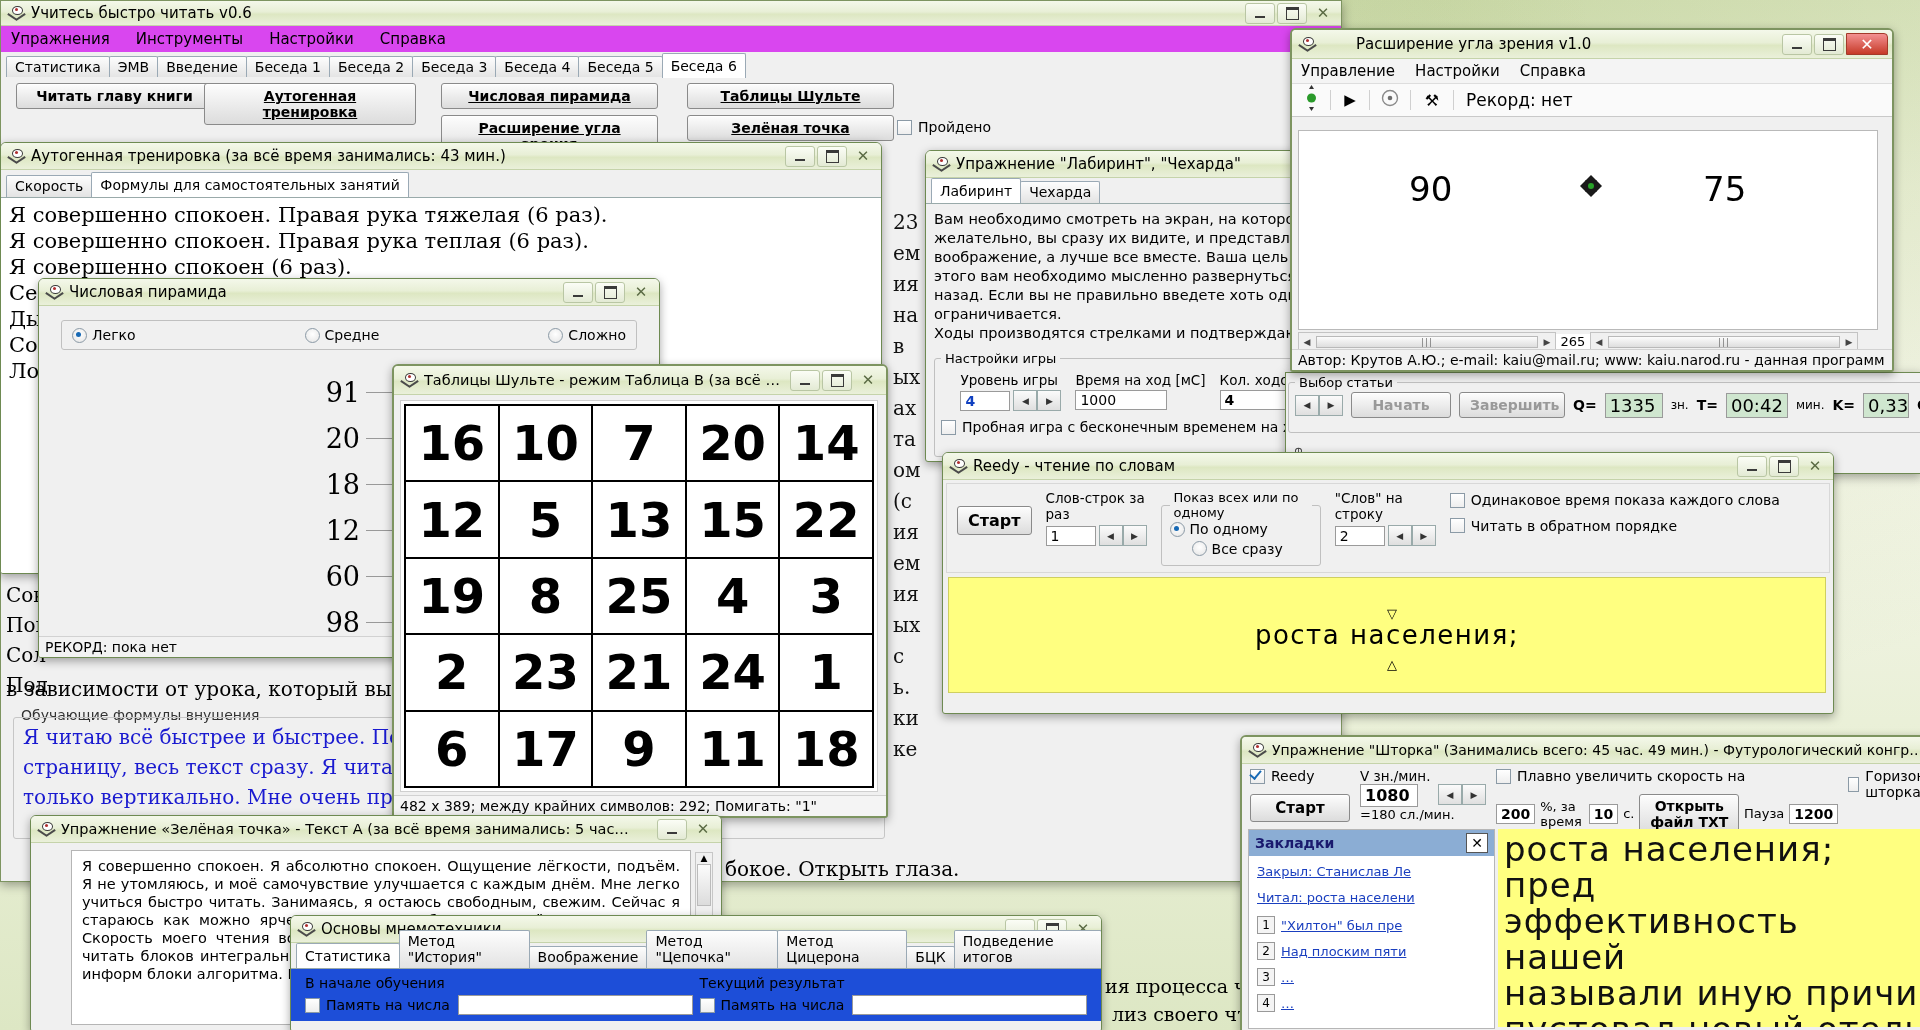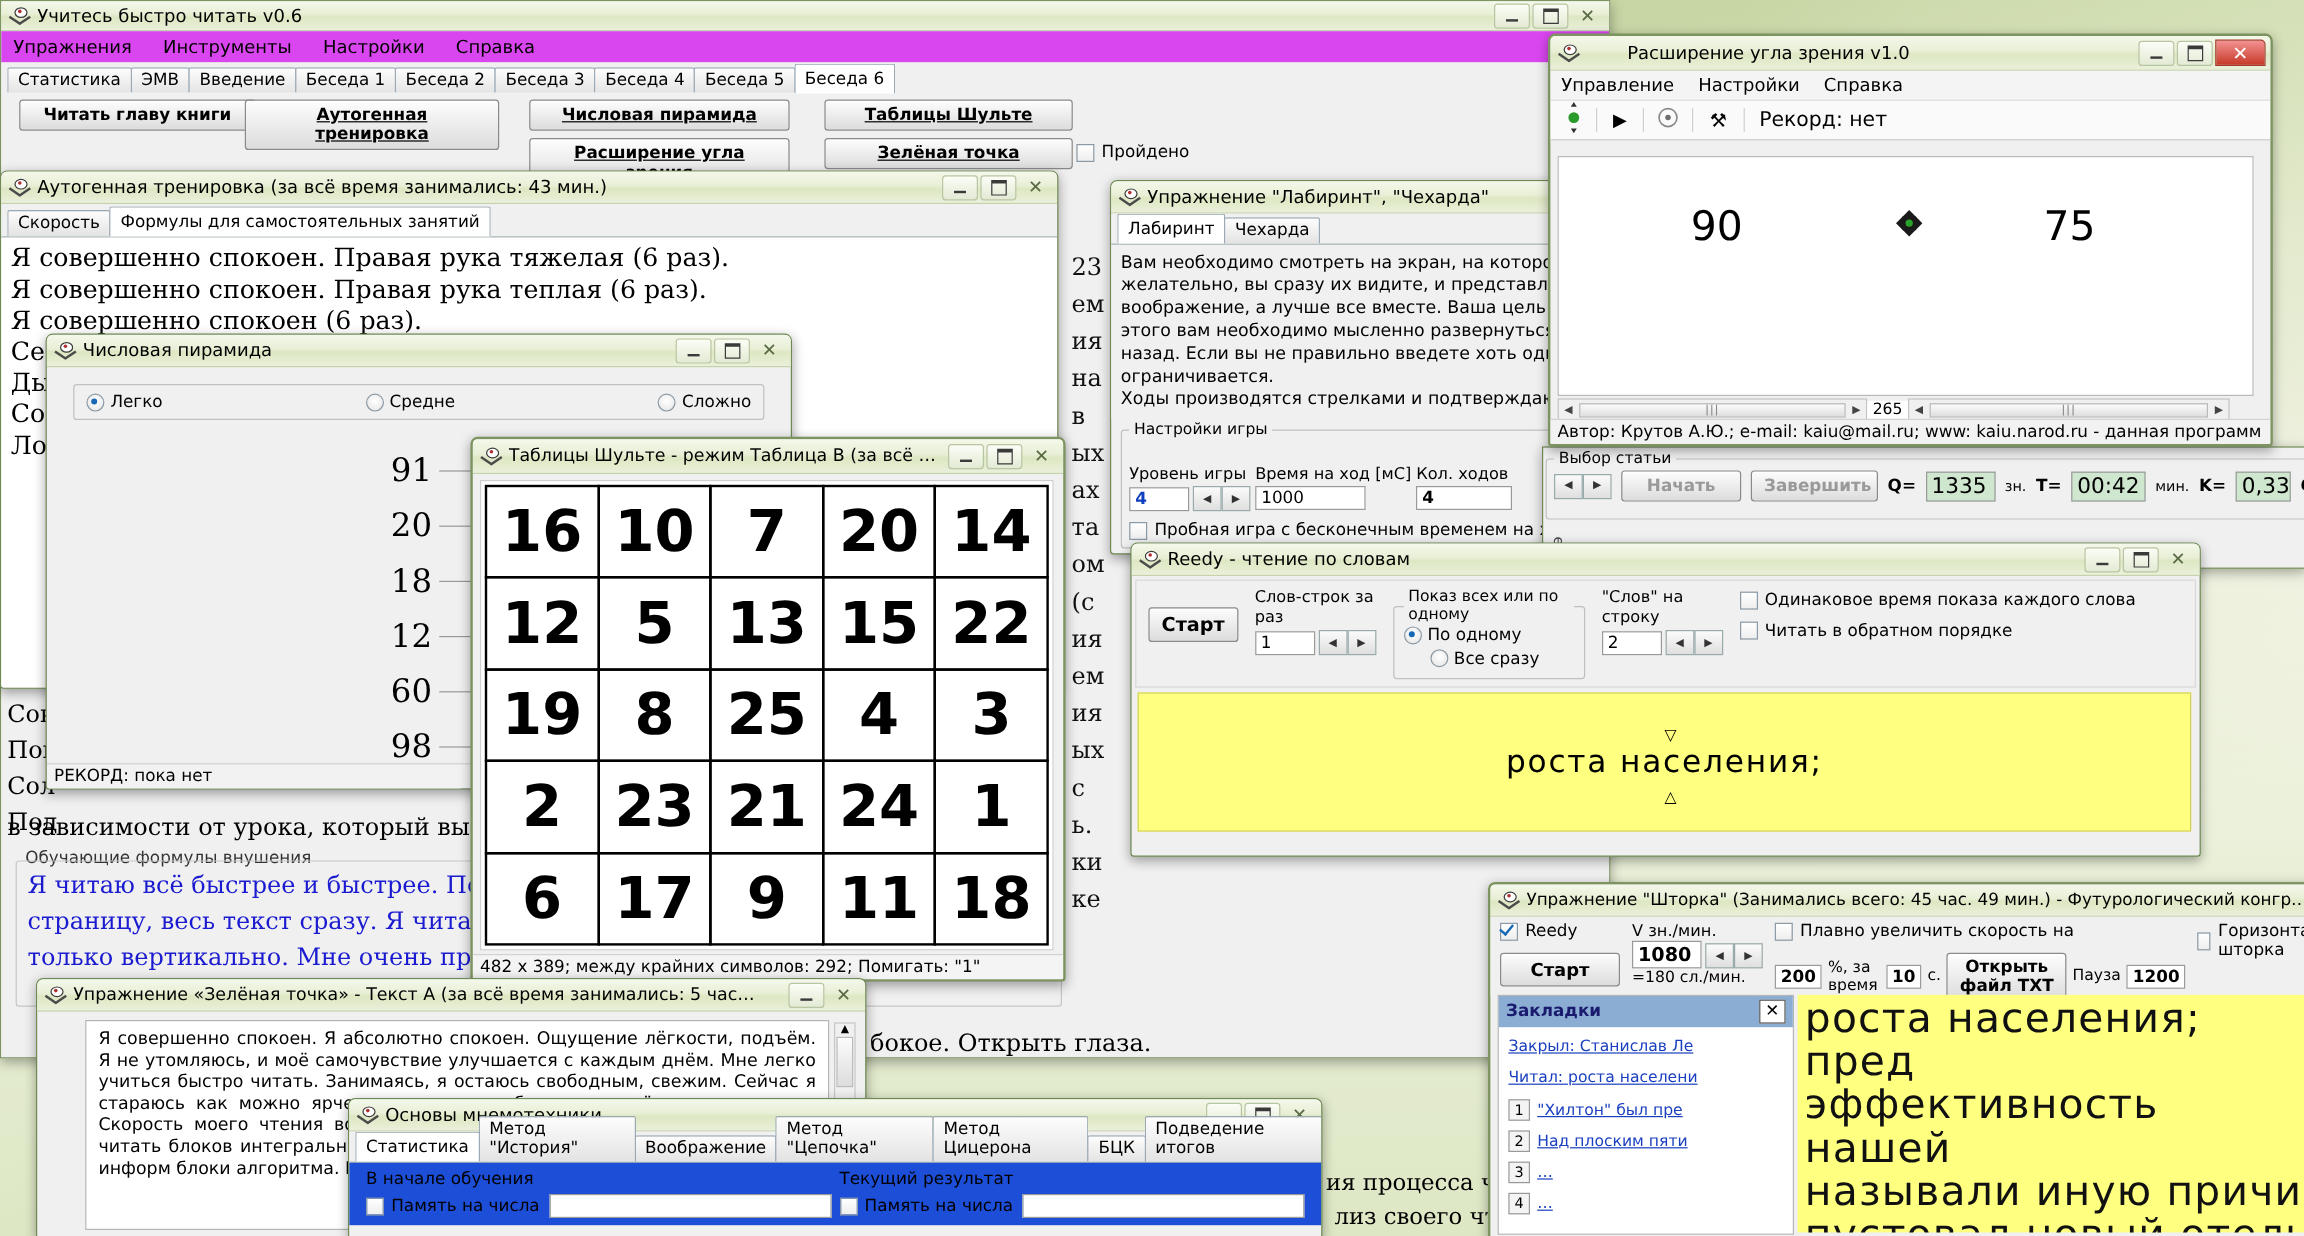--- a/index.html
+++ b/index.html
@@ -230,21 +230,21 @@
     <div>Вам необходимо смотреть на экран, на котором</div>
     <div>желательно, вы сразу их видите, и представля</div>
     <div>воображение, а лучше все вместе. Ваша цель з</div>
     <div>этого вам необходимо мысленно развернуться</div>
     <div>назад. Если вы не правильно введете хоть одну</div>
     <div>ограничивается.</div>
     <div>Ходы производятся стрелками и подтверждают</div>
   </div>
   <fieldset class="grp" style="position:absolute;left:8px;top:200px;width:378px;height:100px;margin:0;padding:2px 6px;">
     <legend>Настройки игры</legend>
-    <div style="display:flex;gap:4px;align-items:flex-start;margin-top:19px;">
+    <div style="display:flex;gap:14px;align-items:flex-start;margin-top:4px;justify-content:center;">
       <div>
         <div style="font-size:13.5px;">Уровень игры</div>
         <div style="display:flex;align-items:center;gap:3px;margin-top:2px;">
           <div class="fld" style="width:40px;color:#1040c0;font-weight:bold;">4</div>
           <span class="spin">
               <div>◀</div>
               <div>▶</div>
             </span>
         </div>
       </div>
@@ -613,21 +613,21 @@
   <div style="display:flex;align-items:flex-start;gap:10px;padding:4px 8px;background:#f0f0f0;height:66px;box-sizing:border-box;">
     <div>
       <span class="chk on">
           <b></b>
         <span>Reedy</span>
         </span>
       <div class="btn" style="width:78px;margin-top:6px;font-size:15px;">Старт</div>
     </div>
     <div>
       <div style="font-size:13.5px;">V зн./мин.</div>
-      <div style="display:flex;align-items:flex-end;gap:3px;">
+      <div style="display:flex;align-items:flex-start;gap:20px;">
         <span class="fld" style="width:48px;font-weight:bold;font-size:16px;">1080</span>
         <span class="spin">
             <div>◀</div>
             <div>▶</div>
           </span>
       </div>
       <div style="font-size:13px;">=180 сл./мин.</div>
     </div>
     <div>
       <span class="chk">

